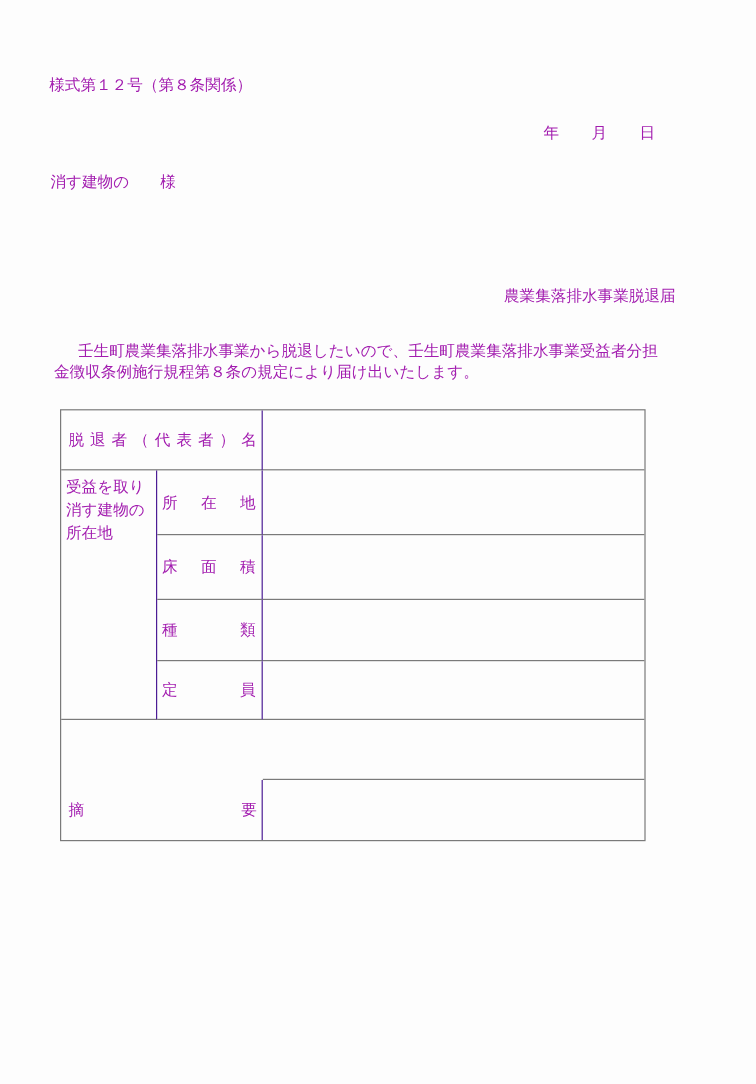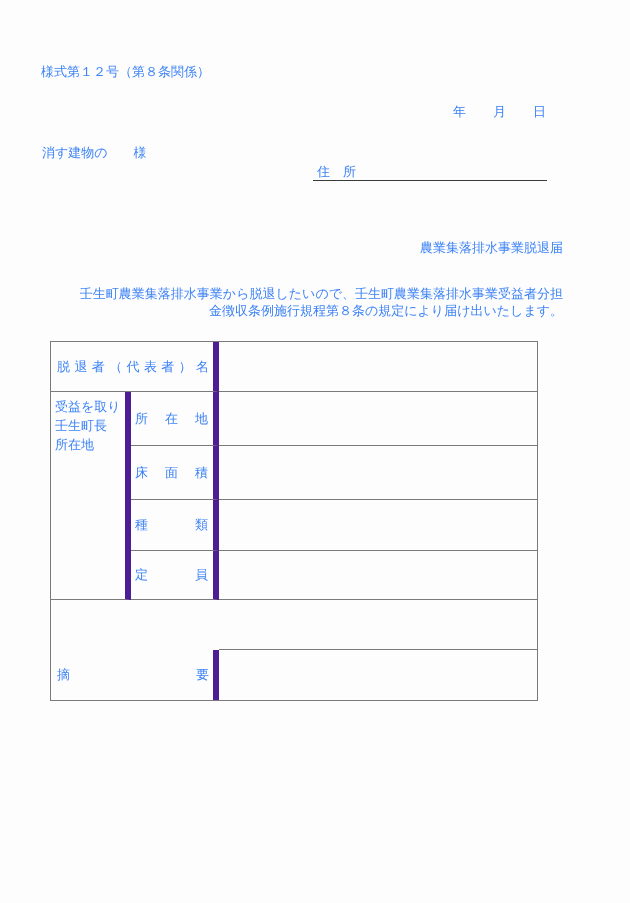--- a/index.html
+++ b/index.html
@@ -5,59 +5,59 @@
   html, body {
     margin: 0;
     padding: 0;
     background: #fdfdfd;
   }
   .page {
     position: relative;
     width: 630px;
     height: 903px;
     background: #fdfdfd;
-    font-family: Liberation Sans, sans-serif;
+    font-family: Liberation Mono, monospace;
     font-size: 13px;
-    color: #3b82f6;
+    color: #a21caf;
     overflow: hidden;
   }
   .abs { position: absolute; line-height: 18px; }
 
   .form-note   { left: 41px;  top: 63px; }
   .date-line   { left: 453px; top: 103px; width: 93px;
                  text-align: justify; text-align-last: justify;
                  text-justify: inter-character; }
   .addressee   { left: 42px;  top: 144px; }
 
   .fill-field  { left: 313px; width: 234px; height: 18px;
                  border-bottom: 1px solid #3a3a3a; padding-left: 4px;
                  box-sizing: border-box; }
   .addr-field  { top: 163px; }
   .name-field  { top: 200px; }
   .field-label { letter-spacing: 0; }
 
   .doc-title   { left: 45px; top: 239px; width: 518px; text-align: right; }
 
-  .body-text   { left: 45px; top: 285px; width: 518px; line-height: 17px; text-align: right; }
+  .body-text   { left: 45px; top: 285px; width: 518px; line-height: 17px; }
   .body-line1  { text-indent: 20px; }
 
   
   .form-table {
     position: absolute;
     left: 50px; top: 341px;
     width: 488px; height: 360px;
     box-sizing: border-box;
     border: 1px solid #7a7a7a;
     display: grid;
     grid-template-columns: 80px 88px 1fr;
     grid-template-rows: 50px 54px 54px 51px 49px 50px auto;
   }
   .cell {
     box-sizing: border-box;
-    border-right: 6px solid #4c1d95;
+    border-right: 1px solid #4c1d95;
     border-bottom: 1px solid #7a7a7a;
     display: flex;
     align-items: center;
   }
   .cell.last-col    { border-right: none; }
   .cell.last-row    { border-bottom: none; }
 
   .label-outer { padding: 0 4px 0 6px; }
   .label-inner { padding: 0 5px 0 4px; }
   .jlabel {
@@ -93,41 +93,38 @@
 <body>
 
 <div class="page">
 
   <div class="abs form-note">様式第１２号（第８条関係）</div>
 
   <div class="abs date-line">年　月　日</div>
 
   <div class="abs addressee">消す建物の　　様</div>
 
-  <div class="abs fill-field addr-field">
-    <span class="field-label">住　所</span>
-  </div>
 
 
   <div class="abs doc-title">農業集落排水事業脱退届</div>
 
   <div class="abs body-text">
     <div class="body-line1">壬生町農業集落排水事業から脱退したいので、壬生町農業集落排水事業受益者分担</div>
     <div class="body-line2">金徴収条例施行規程第８条の規定により届け出いたします。</div>
   </div>
 
   <div class="form-table">
 
     <div class="cell label-outer c-r1-label">
       <div class="jlabel">脱退者（代表者）名</div>
     </div>
     <div class="cell last-col c-r1-value"></div>
 
     <div class="cell group-cell c-group">受益を取り
-壬生町長
+消す建物の
 所在地</div>
 
     <div class="cell label-inner c-loc-l">
       <div class="jlabel">所在地</div>
     </div>
     <div class="cell last-col c-loc-v"></div>
 
     <div class="cell label-inner c-floor-l">
       <div class="jlabel">床面積</div>
     </div>

